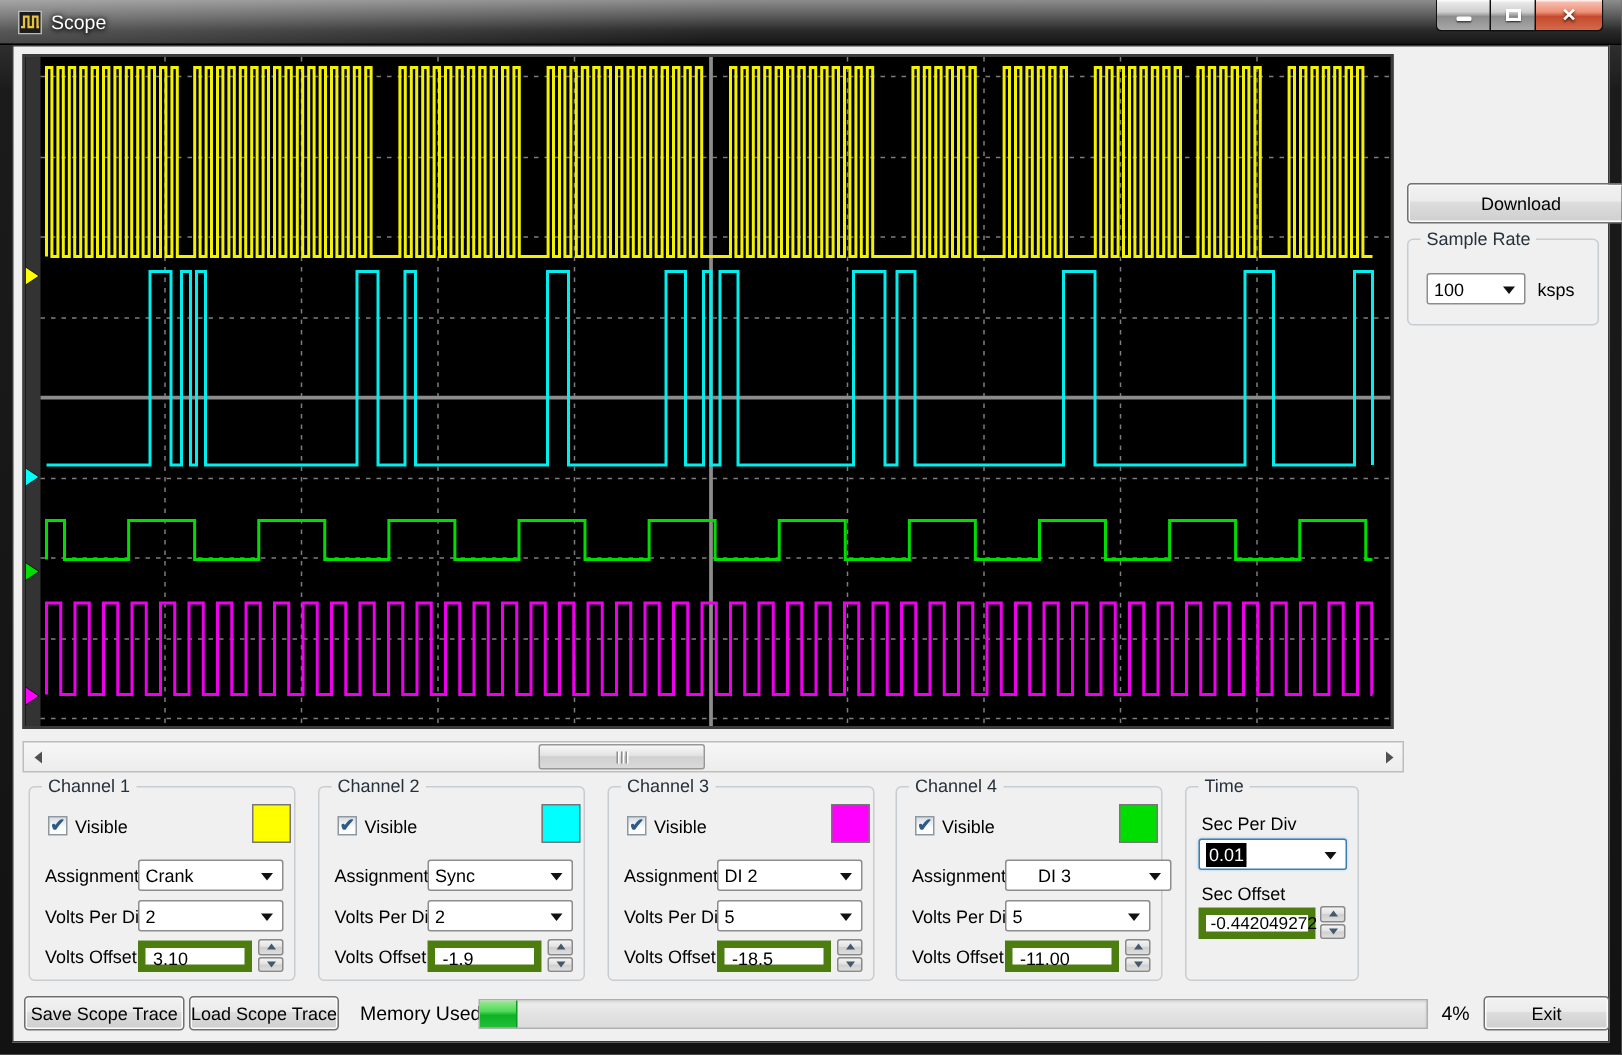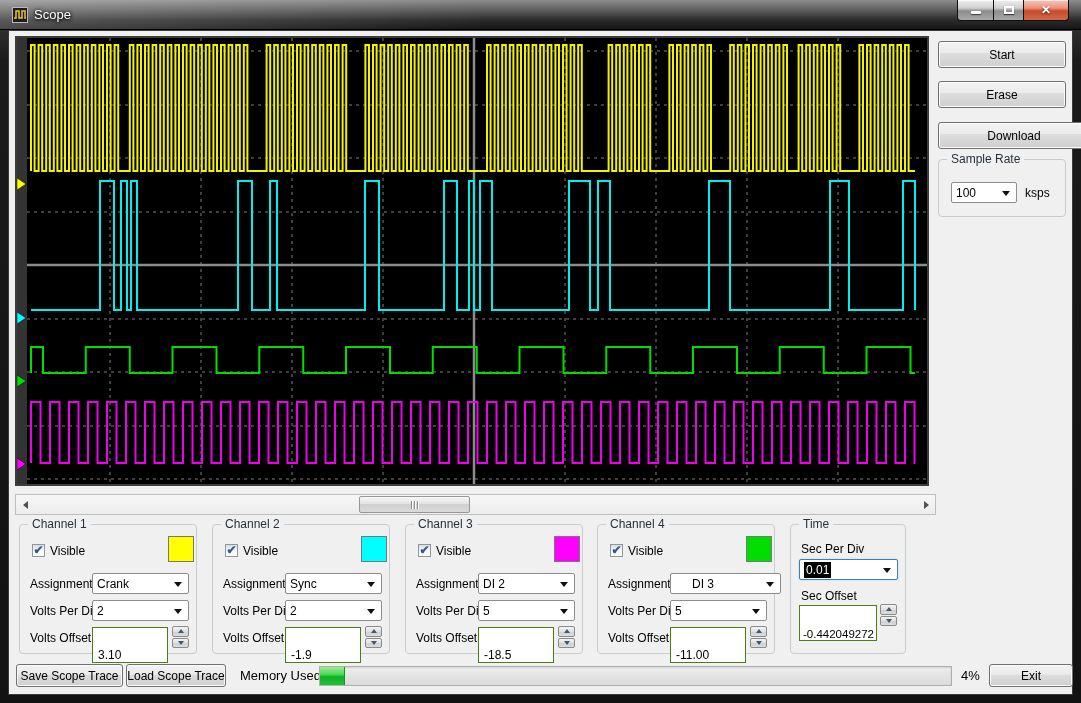--- a/index.html
+++ b/index.html
@@ -53,22 +53,22 @@
   .groupbox { position:absolute; border:1px solid #c8cdd2; border-radius:4px; }
   .gtitle { position:absolute; top:-8px; left:8px; background:#f0f0f0; padding:0 4px;
     font-size:12px; color:#27313c; }
   .lbl { position:absolute; font-size:12px; color:#000; white-space:nowrap; }
   .combo { position:absolute; height:21px; background:#fff; border:1px solid #8d8d8d; border-radius:2px;
     font-size:12px; display:flex; align-items:center; padding-left:4px; }
   .combo .arrow { position:absolute; right:6px; top:8px; width:0; height:0;
     border:4px solid transparent; border-top:5px solid #111; border-bottom:none; }
   .combo.focused { border-color:#3c7fb1; box-shadow:0 0 2px #a8d3f0; }
   .combo.focused .val { background:#000000; color:#fff; padding:1px 2px; }
-  .textbox { position:absolute; height:36px; background:#fff; border:1px solid #4d7c0f;
-    font-size:12px; display:flex; align-items:flex-end; padding-left:5px; }
+  .textbox { position:absolute; height:21px; background:#fff; border:5px solid #4d7c0f;
+    font-size:12px; display:flex; align-items:flex-start; padding-left:5px; }
   .spinner { position:absolute; width:17px; height:22px; display:flex; flex-direction:column; gap:1px; }
   .spin { flex:1; border:1px solid #8a8a8a; border-radius:2px;
     background:linear-gradient(#f4f4f4,#e0e0e0 50%,#cfcfcf 51%,#dedede);
     display:flex; align-items:center; justify-content:center; }
   .tri-up { width:0;height:0;border:3px solid transparent;border-bottom:4px solid #44586c;border-top:none;}
   .tri-dn { width:0;height:0;border:3px solid transparent;border-top:4px solid #44586c;border-bottom:none;}
   .checkbox { position:absolute; width:13px; height:13px; background:linear-gradient(#d7dde2,#fdfdfd 60%);
     border:1px solid #8e98a0; display:flex; align-items:center; justify-content:center; }
   .checkbox .check { color:#2d5a87; font-size:12px; font-weight:bold; line-height:10px; margin-top:-2px; }
   .swatch { position:absolute; width:26px; height:26px; border:1px solid #777; }
@@ -145,22 +145,20 @@
     <div class="sb-thumb">
       <div class="grip"></div>
       <div class="grip"></div>
       <div class="grip"></div>
     </div>
     <div class="sb-arrow" style="right:0;">
         <div class="tri-right"></div>
       </div>
   </div>
 
-  <div class="btn" style="left:929px; top:10px; width:128px; height:27px;">Start</div>
-  <div class="btn" style="left:929px; top:50px; width:128px; height:27px;">Erase</div>
   <div class="btn" style="left:929px; top:91px; width:152px; height:27px;">Download</div>
 
   <div class="groupbox" style="left:929px; top:128px; width:128px; height:58px;">
     <div class="gtitle">Sample Rate</div>
     <div class="combo" style="left:12px; top:22px; width:66px;">
       <span class="val">100</span>
       <span class="arrow"></span>
     </div>
     <span class="lbl" style="left:86px; top:26px;">ksps</span>
   </div>

